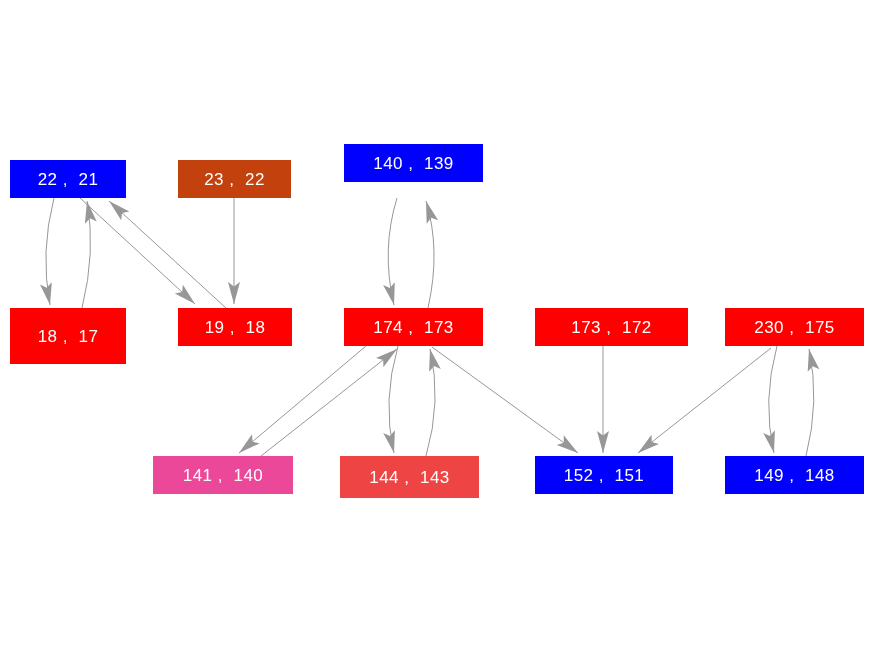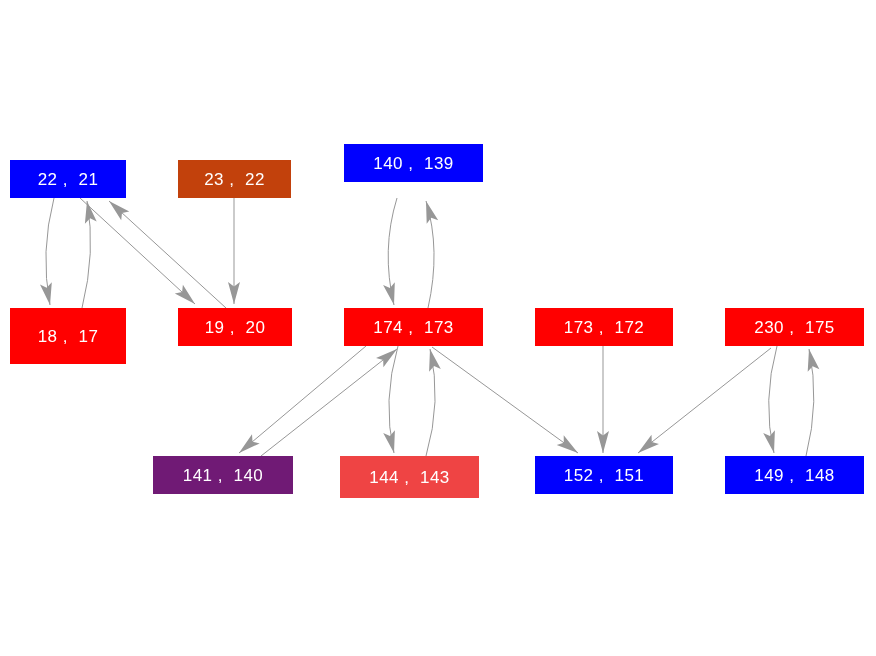--- a/index.html
+++ b/index.html
@@ -127,32 +127,32 @@
       <div class="graph-node" style="left: 178px; top: 160px; width: 113px; height: 38px; background: #c2410c;">
         <span class="node-label" style="color: rgb(255, 255, 255);">23 ,  22</span>
       </div>
       <div class="graph-node" style="left: 344px; top: 144px; width: 139px; height: 38px; background: rgb(0, 0, 255);">
         <span class="node-label" style="color: rgb(255, 255, 255);">140 ,  139</span>
       </div>
       <div class="graph-node" style="left: 10px; top: 308px; width: 116px; height: 56px; background: rgb(255, 0, 0);">
         <span class="node-label" style="color: rgb(255, 255, 255);">18 ,  17</span>
       </div>
       <div class="graph-node" style="left: 178px; top: 308px; width: 114px; height: 38px; background: rgb(255, 0, 0);">
-        <span class="node-label" style="color: rgb(255, 255, 255);">19 ,  20</span>
+        <span class="node-label" style="color: rgb(255, 255, 255);">19 ,  18</span>
       </div>
       <div class="graph-node" style="left: 344px; top: 308px; width: 139px; height: 38px; background: rgb(255, 0, 0);">
         <span class="node-label" style="color: rgb(255, 255, 255);">174 ,  173</span>
       </div>
-      <div class="graph-node" style="left: 535px; top: 308px; width: 138px; height: 38px; background: rgb(255, 0, 0);">
+      <div class="graph-node" style="left: 535px; top: 308px; width: 153px; height: 38px; background: rgb(255, 0, 0);">
         <span class="node-label" style="color: rgb(255, 255, 255);">173 ,  172</span>
       </div>
       <div class="graph-node" style="left: 725px; top: 308px; width: 139px; height: 38px; background: rgb(255, 0, 0);">
         <span class="node-label" style="color: rgb(255, 255, 255);">230 ,  175</span>
       </div>
-      <div class="graph-node" style="left: 153px; top: 456px; width: 140px; height: 38px; background: #701a75;">
+      <div class="graph-node" style="left: 153px; top: 456px; width: 140px; height: 38px; background: #ec4899;">
         <span class="node-label" style="color: rgb(255, 255, 255);">141 ,  140</span>
       </div>
       <div class="graph-node" style="left: 340px; top: 456px; width: 139px; height: 42px; background: #ef4444;">
         <span class="node-label" style="color: rgb(255, 255, 255);">144 ,  143</span>
       </div>
       <div class="graph-node" style="left: 535px; top: 456px; width: 138px; height: 38px; background: rgb(0, 0, 255);">
         <span class="node-label" style="color: rgb(255, 255, 255);">152 ,  151</span>
       </div>
       <div class="graph-node" style="left: 725px; top: 456px; width: 139px; height: 38px; background: rgb(0, 0, 255);">
         <span class="node-label" style="color: rgb(255, 255, 255);">149 ,  148</span>

